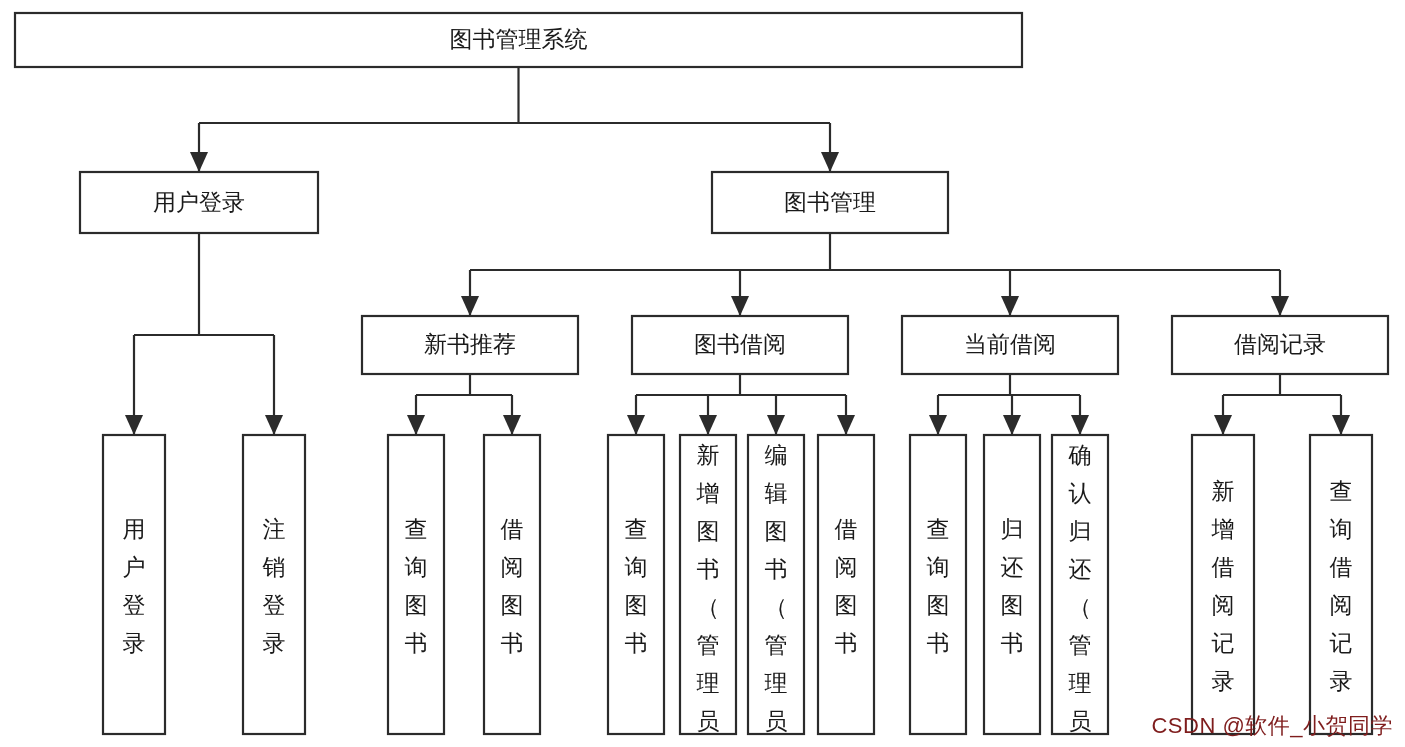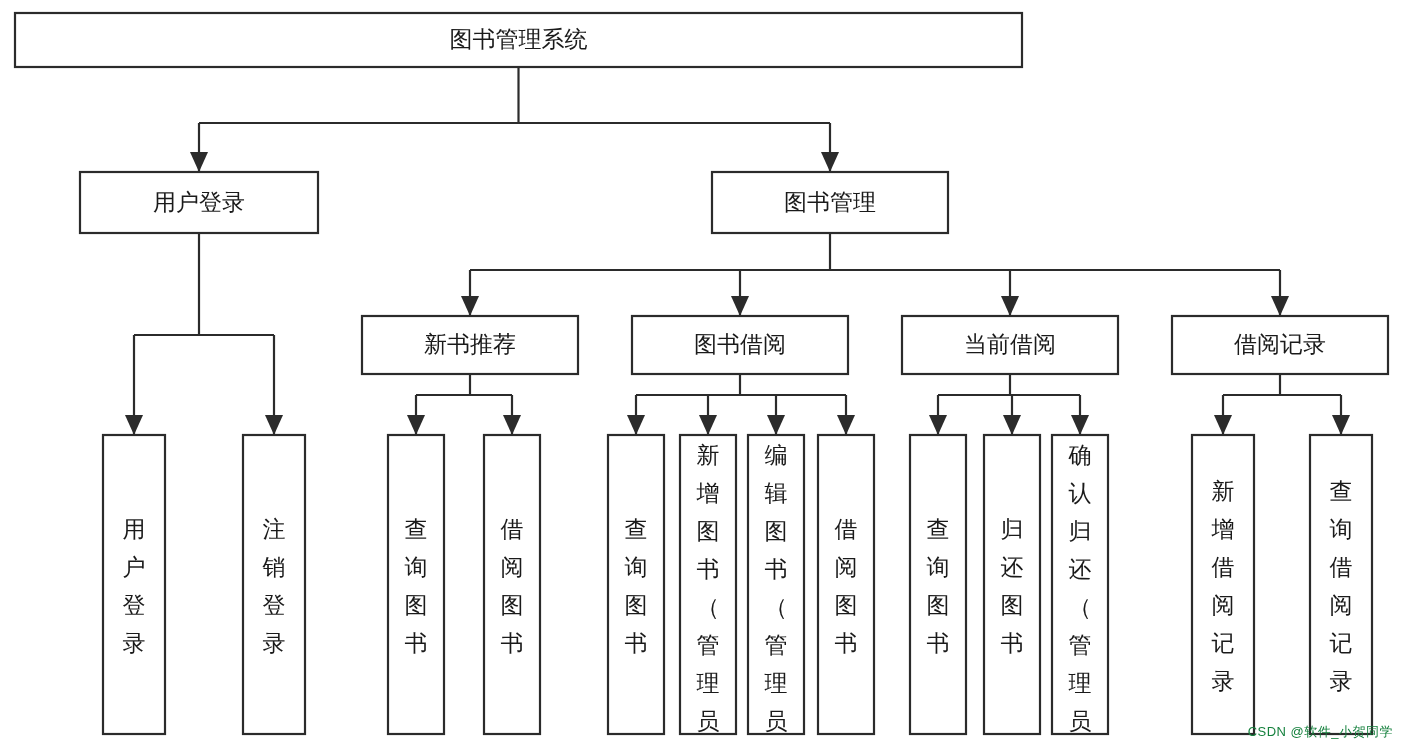--- a/index.html
+++ b/index.html
@@ -53,22 +53,22 @@
     font-family: "Liberation Sans", "DejaVu Sans", sans-serif;
     font-size: 23px;
     fill: #1a1a1a;
     text-anchor: middle;
   }
   .watermark-text {
     position: absolute;
     right: 12px;
     bottom: 6px;
     font-family: "Liberation Sans", "DejaVu Sans", sans-serif;
-    font-size: 13px;
-    color: #15803d;
+    font-size: 22px;
+    color: #7f1d1d;
     white-space: nowrap;
     letter-spacing: 0.5px;
   }
 </style>
 </head>
 <body>
 
 <div id="diagram-root">
   <svg id="flow-svg" viewBox="0 0 1405 747">
     <g id="connectors-layer">

